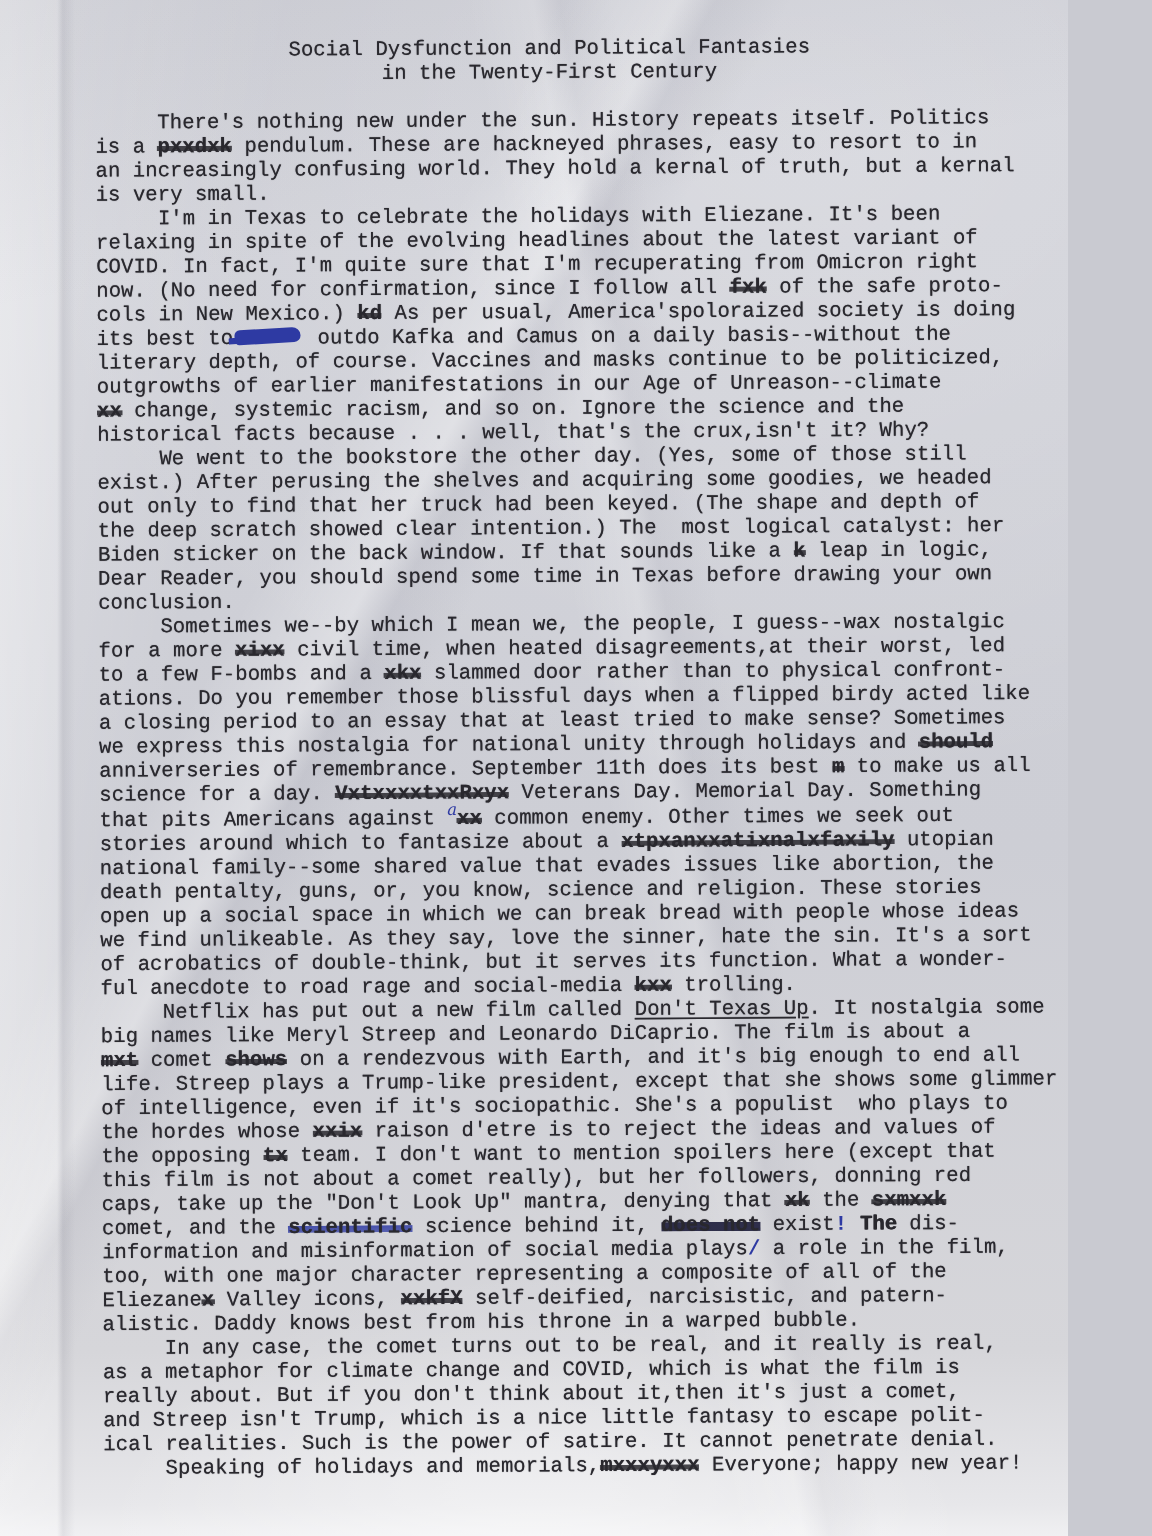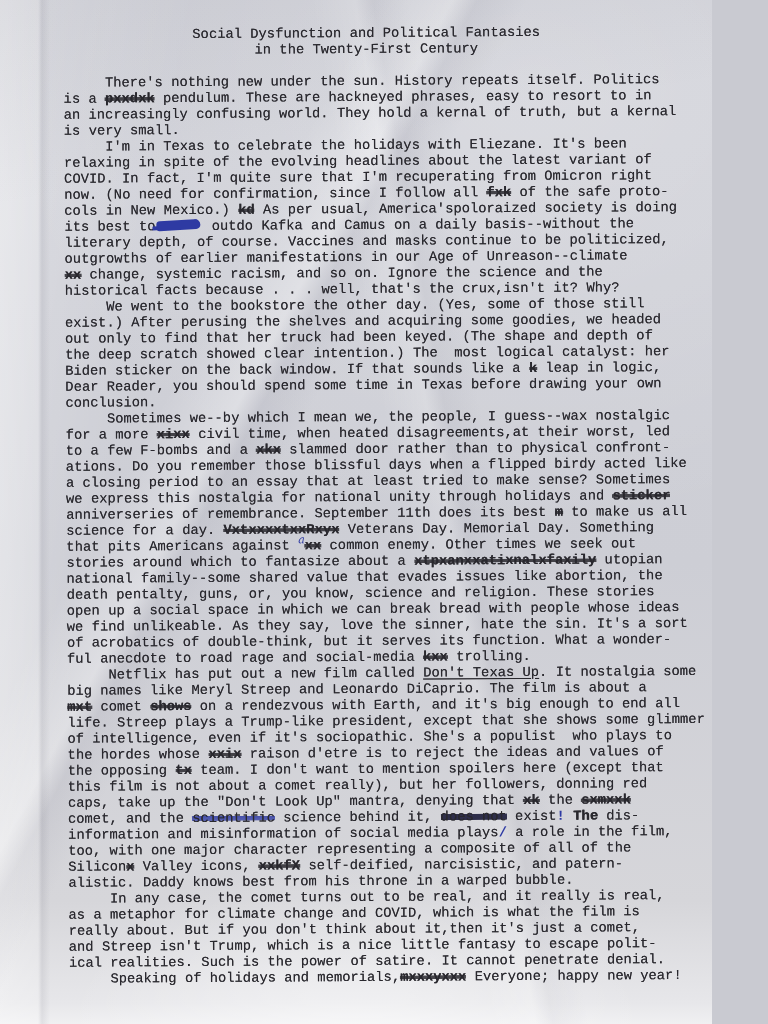--- a/index.html
+++ b/index.html
@@ -48,25 +48,25 @@
     background-image:linear-gradient(to bottom, transparent 38%, rgba(35,34,40,.82) 41%, rgba(35,34,40,.82) 60%, transparent 63%);
   }
   .seg-u{text-decoration:underline;text-underline-offset:2px;}
   .seg-blue{color:#2e3aa3;font-weight:bold;text-shadow:none;}
   .seg-sup{
     color:#2e3aa3;position:relative;top:-6px;font-size:11px;
     font-family:"DejaVu Serif",serif;font-style:italic;text-shadow:none;
   }
   .seg-ov{font-weight:bold;text-shadow:.5px 0 0 currentColor;}
   .seg-bstrike{
-    font-weight:normal;
+    font-weight:bold;
     background-image:linear-gradient(to bottom, transparent 34%, rgba(46,58,163,.85) 37%, rgba(46,58,163,.75) 64%, transparent 67%);
   }
   .seg-hstrike{
-    font-weight:normal;
+    font-weight:bold;
     background-image:linear-gradient(to bottom, transparent 28%, rgba(32,32,62,.92) 31%, rgba(32,32,62,.92) 68%, transparent 71%);
   }
   .seg-scrib{
     display:inline-block;vertical-align:middle;
     width:44px;height:10px;margin:0 3px 3px 1px;
     background:#2e3aa3;border-radius:6px 9px 7px 5px;
     box-shadow:-7px 2px 0 -3px #2e3aa3, 3px -2px 0 -4px #2e3aa3;
     transform:rotate(-3deg);
   }
 </style>
@@ -106,21 +106,21 @@
           <div class="line"><span class="seg">Biden sticker on the back window. If that sounds like a </span><span class="seg seg-x">k</span><span class="seg"> leap in logic,</span></div>
           <div class="line"><span class="seg">Dear Reader, you should spend some time in Texas before drawing your own</span></div>
           <div class="line"><span class="seg">conclusion.</span></div>
         </div>
         <div class="para">
           <div class="line"><span class="seg">     Sometimes we--by which I mean we, the people, I guess--wax nostalgic</span></div>
           <div class="line"><span class="seg">for a more </span><span class="seg seg-x">xixx</span><span class="seg"> civil time, when heated disagreements,at their worst, led</span></div>
           <div class="line"><span class="seg">to a few F-bombs and a </span><span class="seg seg-x">xkx</span><span class="seg"> slammed door rather than to physical confront-</span></div>
           <div class="line"><span class="seg">ations. Do you remember those blissful days when a flipped birdy acted like</span></div>
           <div class="line"><span class="seg">a closing period to an essay that at least tried to make sense? Sometimes</span></div>
-          <div class="line"><span class="seg">we express this nostalgia for national unity through holidays and </span><span class="seg seg-x">sticker</span></div>
+          <div class="line"><span class="seg">we express this nostalgia for national unity through holidays and </span><span class="seg seg-x">should</span></div>
           <div class="line"><span class="seg">anniverseries of remembrance. September 11th does its best </span><span class="seg seg-x">m</span><span class="seg"> to make us all</span></div>
           <div class="line"><span class="seg">science for a day. </span><span class="seg seg-x">VxtxxxxtxxRxyx</span><span class="seg"> Veterans Day. Memorial Day. Something</span></div>
           <div class="line"><span class="seg">that pits Americans against </span><span class="seg seg-sup">a</span><span class="seg seg-x">xx</span><span class="seg"> common enemy. Other times we seek out</span></div>
           <div class="line"><span class="seg">stories around which to fantasize about a </span><span class="seg seg-x">xtpxanxxatixnalxfaxily</span><span class="seg"> utopian</span></div>
           <div class="line"><span class="seg">national family--some shared value that evades issues like abortion, the</span></div>
           <div class="line"><span class="seg">death pentalty, guns, or, you know, science and religion. These stories</span></div>
           <div class="line"><span class="seg">open up a social space in which we can break bread with people whose ideas</span></div>
           <div class="line"><span class="seg">we find unlikeable. As they say, love the sinner, hate the sin. It's a sort</span></div>
           <div class="line"><span class="seg">of acrobatics of double-think, but it serves its function. What a wonder-</span></div>
           <div class="line"><span class="seg">ful anecdote to road rage and social-media </span><span class="seg seg-x">kxx</span><span class="seg"> trolling.</span></div>
@@ -131,21 +131,21 @@
           <div class="line"><span class="seg seg-x">mxt</span><span class="seg"> comet </span><span class="seg seg-x">shows</span><span class="seg"> on a rendezvous with Earth, and it's big enough to end all</span></div>
           <div class="line"><span class="seg">life. Streep plays a Trump-like president, except that she shows some glimmer</span></div>
           <div class="line"><span class="seg">of intelligence, even if it's sociopathic. She's a populist  who plays to</span></div>
           <div class="line"><span class="seg">the hordes whose </span><span class="seg seg-x">xxix</span><span class="seg"> raison d'etre is to reject the ideas and values of</span></div>
           <div class="line"><span class="seg">the opposing </span><span class="seg seg-x">tx</span><span class="seg"> team. I don't want to mention spoilers here (except that</span></div>
           <div class="line"><span class="seg">this film is not about a comet really), but her followers, donning red</span></div>
           <div class="line"><span class="seg">caps, take up the "Don't Look Up" mantra, denying that </span><span class="seg seg-x">xk</span><span class="seg"> the </span><span class="seg seg-x">sxmxxk</span></div>
           <div class="line"><span class="seg">comet, and the </span><span class="seg seg-bstrike">scientific</span><span class="seg"> science behind it, </span><span class="seg seg-hstrike">does not</span><span class="seg"> exist</span><span class="seg seg-blue">!</span><span class="seg"> </span><span class="seg seg-ov">The</span><span class="seg"> dis-</span></div>
           <div class="line"><span class="seg">information and misinformation of social media plays</span><span class="seg seg-blue">/</span><span class="seg"> a role in the film,</span></div>
           <div class="line"><span class="seg">too, with one major character representing a composite of all of the</span></div>
-          <div class="line"><span class="seg">Silicon</span><span class="seg seg-x">x</span><span class="seg"> Valley icons, </span><span class="seg seg-x">xxkfX</span><span class="seg"> self-deified, narcisistic, and patern-</span></div>
+          <div class="line"><span class="seg">Eliezane</span><span class="seg seg-x">x</span><span class="seg"> Valley icons, </span><span class="seg seg-x">xxkfX</span><span class="seg"> self-deified, narcisistic, and patern-</span></div>
           <div class="line"><span class="seg">alistic. Daddy knows best from his throne in a warped bubble.</span></div>
         </div>
         <div class="para">
           <div class="line"><span class="seg">     In any case, the comet turns out to be real, and it really is real,</span></div>
           <div class="line"><span class="seg">as a metaphor for climate change and COVID, which is what the film is</span></div>
           <div class="line"><span class="seg">really about. But if you don't think about it,then it's just a comet,</span></div>
           <div class="line"><span class="seg">and Streep isn't Trump, which is a nice little fantasy to escape polit-</span></div>
           <div class="line"><span class="seg">ical realities. Such is the power of satire. It cannot penetrate denial.</span></div>
         </div>
         <div class="para">

